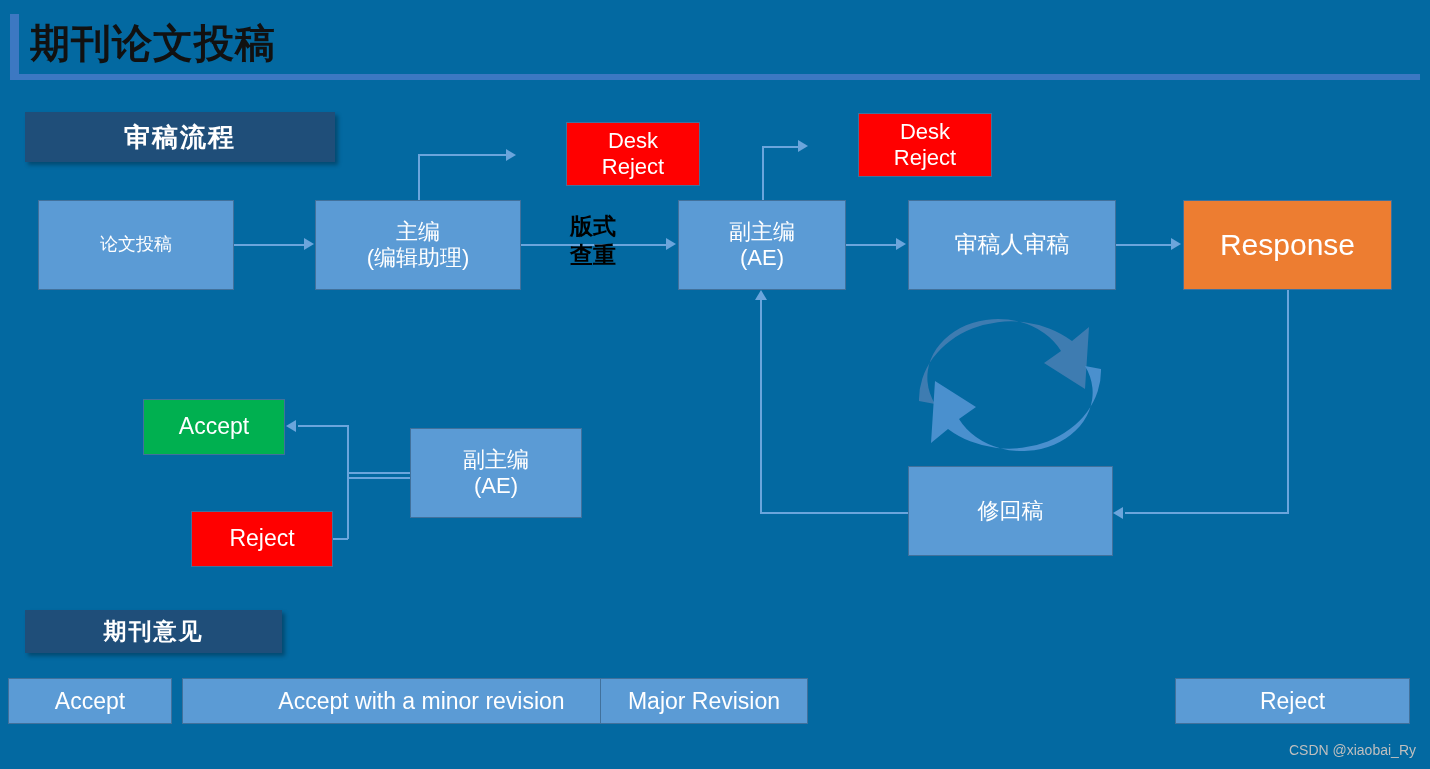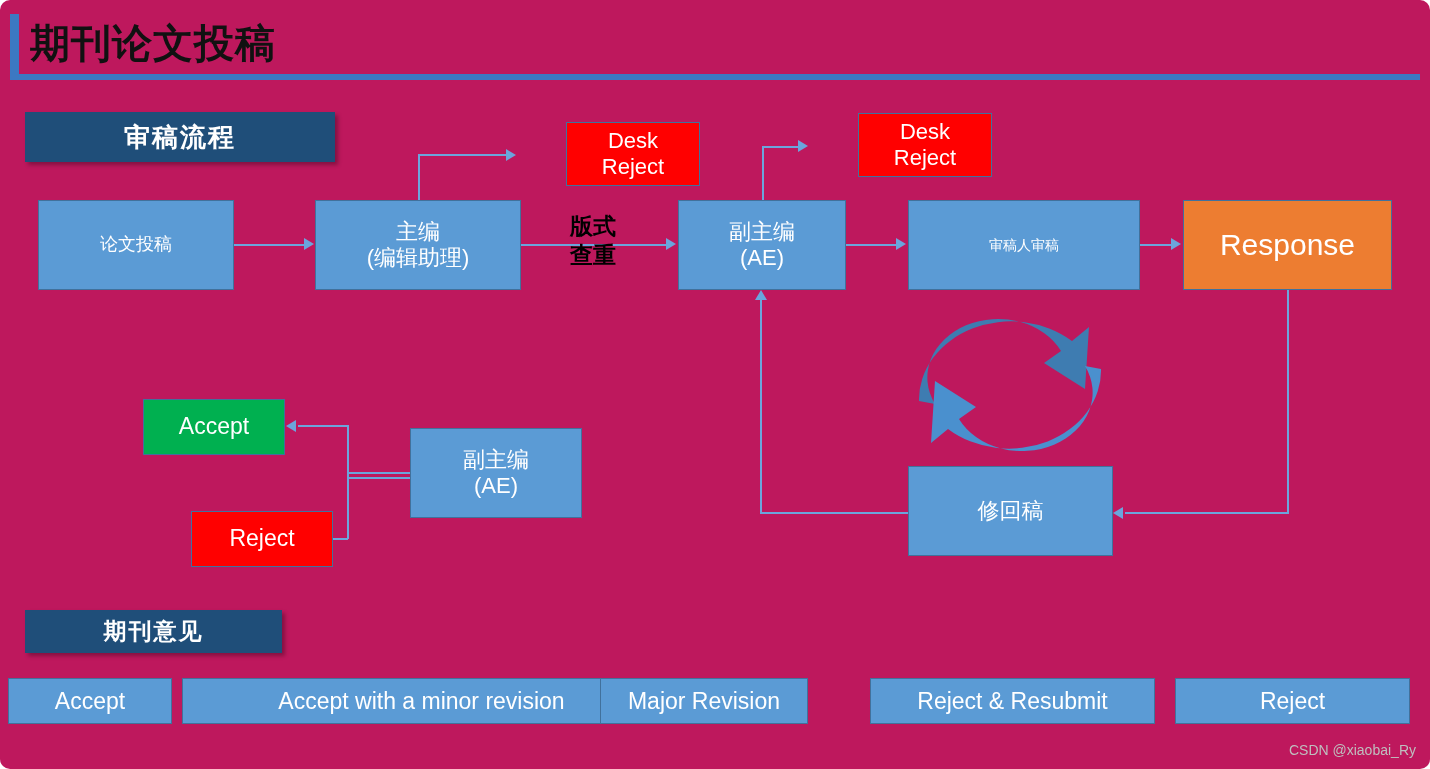--- a/index.html
+++ b/index.html
@@ -7,23 +7,22 @@
     padding: 0;
     background: #ffffff;
   }
   body {
     font-family: "Liberation Sans", "DejaVu Sans", sans-serif;
   }
   #page {
     position: relative;
     width: 1430px;
     height: 769px;
-    background: #be185d;
+    background: #0369a1;
     overflow: hidden;
-    border-radius: 10px;
   }
 
   
   #title-bar {
     position: absolute;
     left: 10px;
     top: 14px;
     width: 1410px;
     height: 66px;
     border-left: 9px solid #3C78C2;
@@ -96,21 +95,21 @@
   }
   .node.green {
     background: #00B050;
     border: 1px solid #41719C;
   }
 
   
   #n-submit   { left: 38px;   top: 200px; width: 196px; height: 90px; font-size: 18px; }
   #n-eic      { left: 315px;  top: 200px; width: 206px; height: 90px; font-size: 22px; }
   #n-ae1      { left: 678px;  top: 200px; width: 168px; height: 90px; font-size: 22px; }
-  #n-review   { left: 908px;  top: 200px; width: 232px; height: 90px; font-size: 14px; }
+  #n-review   { left: 908px;  top: 200px; width: 208px; height: 90px; font-size: 23px; }
   #n-response { left: 1183px; top: 200px; width: 209px; height: 90px; font-size: 30px; }
 
   #n-desk1 { left: 518px; top: 122px; width: 134px; height: 64px; font-size: 22px; }
   #n-desk2 { left: 810px; top: 113px; width: 134px; height: 64px; font-size: 22px; }
 
   
   #n-accept  { left: 143px; top: 399px; width: 142px; height: 56px; font-size: 23px; }
   #n-reject  { left: 143px; top: 511px; width: 142px; height: 56px; font-size: 23px; }
   #n-ae2     { left: 410px; top: 428px; width: 172px; height: 90px; font-size: 22px; }
   #n-revised { left: 908px; top: 466px; width: 205px; height: 90px; font-size: 22px; }
@@ -284,18 +283,17 @@
   <div class="node red" id="n-reject">Reject</div>
 
   <div id="lbl-format">版式
 查重</div>
 
   <div class="section-banner" id="banner-opinion">期刊意见</div>
 
   <div class="opt" id="opt-0">Accept</div>
   <div class="opt" id="opt-1">Accept with a minor revision</div>
   <div class="opt" id="opt-2">Major Revision</div>
-  <div class="opt" id="opt-3">Reject &amp; Resubmit</div>
   <div class="opt" id="opt-4">Reject</div>
 
   <div id="watermark">CSDN @xiaobai_Ry</div>
 
 </div>
 
 </body></html>

